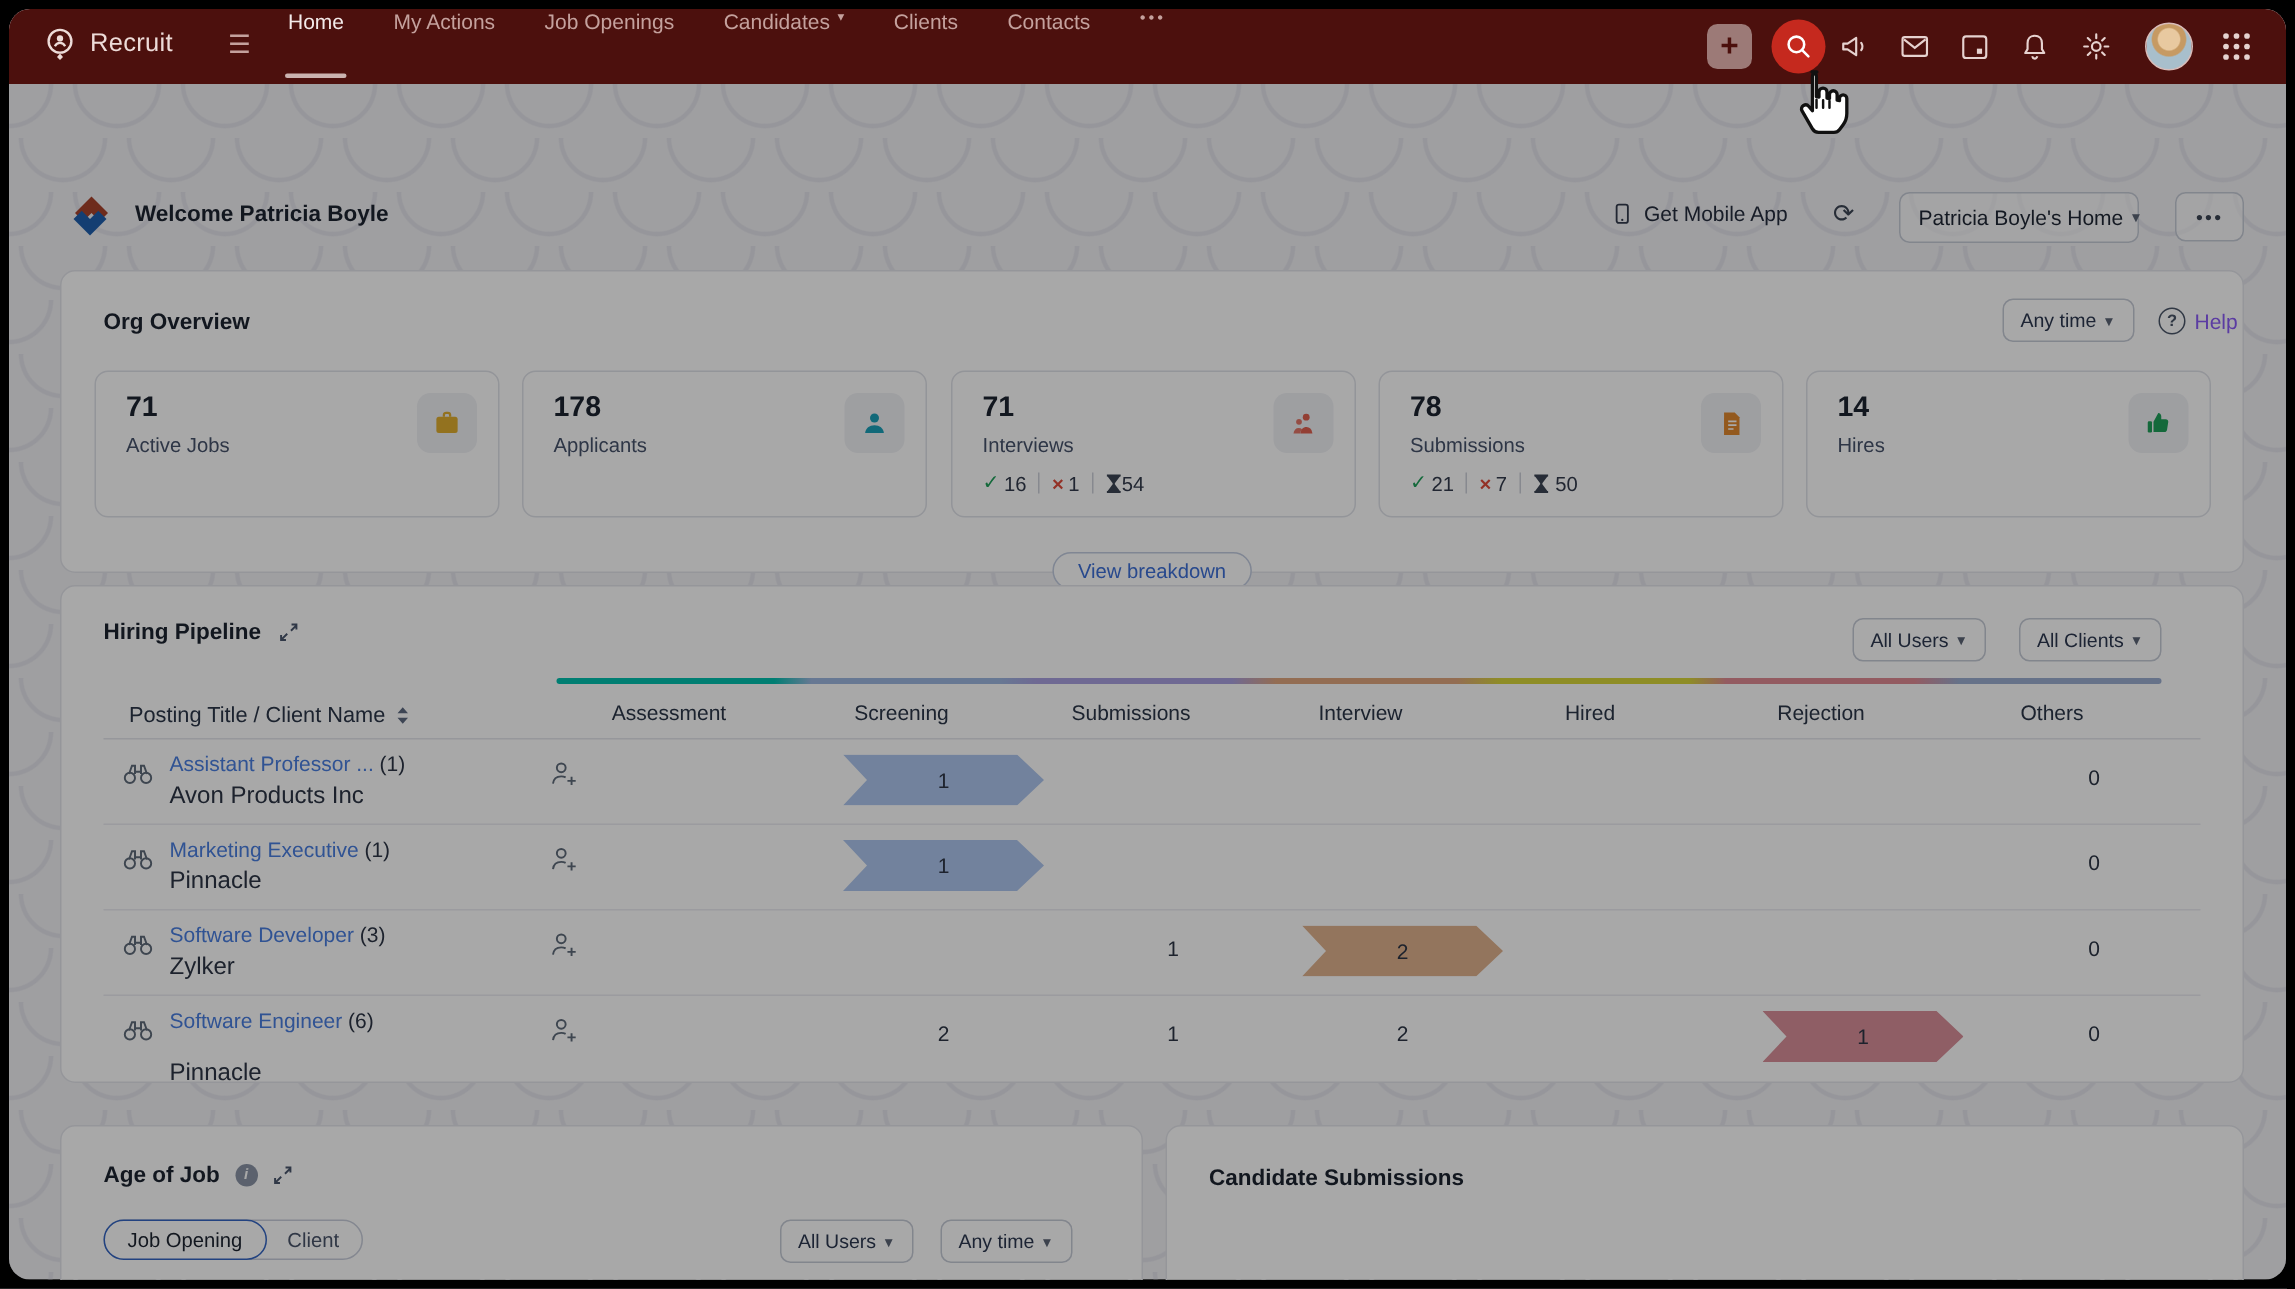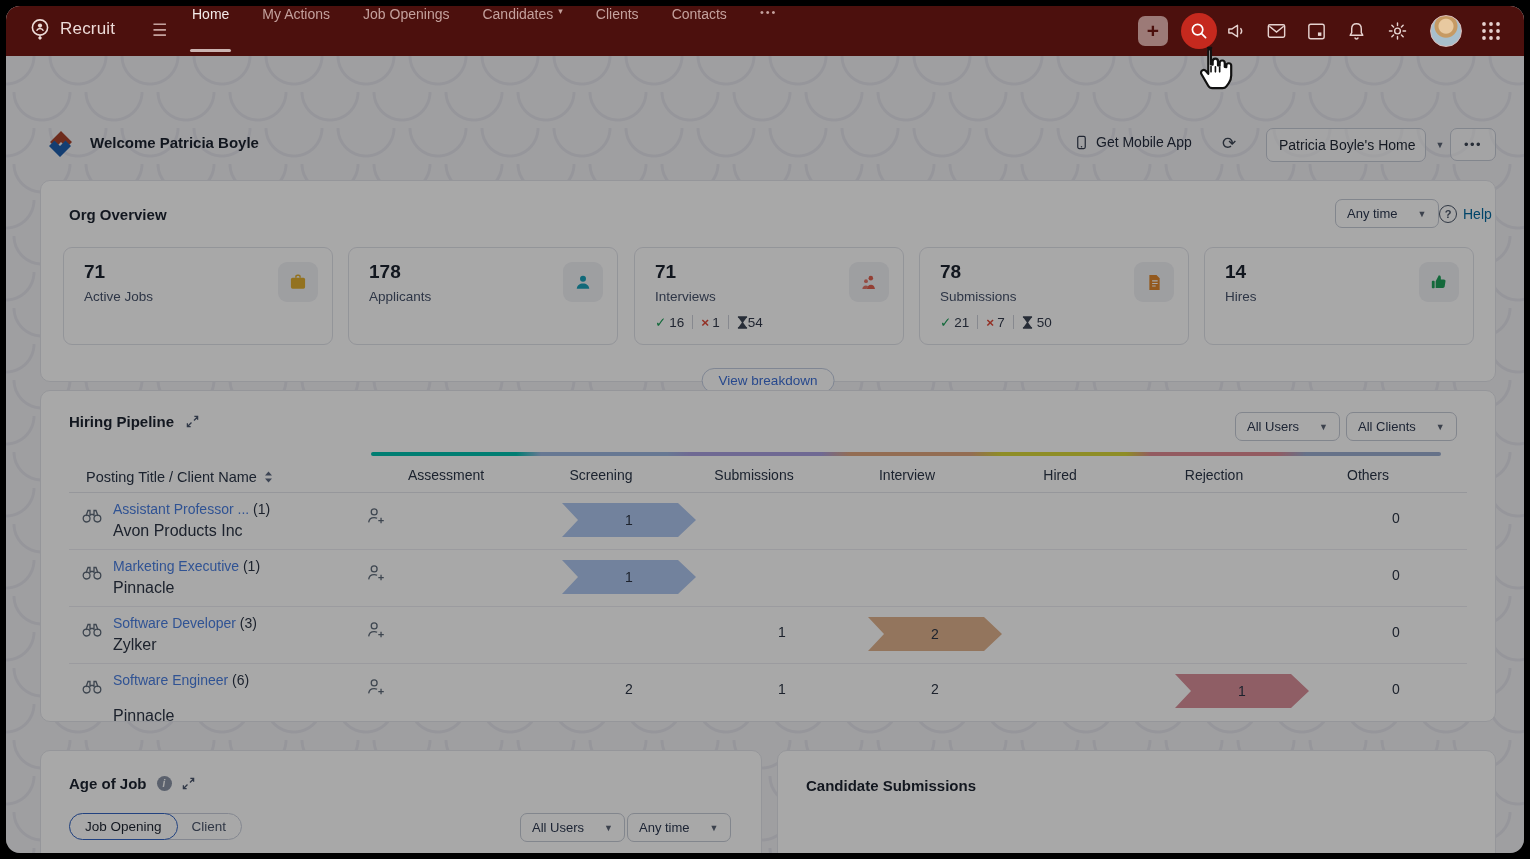--- a/index.html
+++ b/index.html
@@ -24,21 +24,21 @@
   .tn-icon{position:absolute;top:50%;transform:translateY(-50%);color:#e6d2cf;cursor:pointer;display:flex;align-items:center;justify-content:center;}
   .plus-btn{width:30px;height:30px;border-radius:7px;background:#9c7a77;color:#4b0f0c;font-size:21px;font-weight:700;line-height:28px;text-align:center;}
   .search-btn{width:36px;height:36px;border-radius:50%;background:#c5291e;}
   .avatar{width:30px;height:30px;border-radius:50%;border:1px solid #d9bcb8;
     background:radial-gradient(circle at 50% 34%, #e8c9a0 0 7px, #c69a63 8px 11px, #a8bfcc 12px);}
   
   .content{position:absolute;left:0;top:50px;right:0;bottom:0;}
   .dim-overlay{position:absolute;left:0;top:50px;right:0;bottom:0;background:rgba(0,0,0,0.34);z-index:40;}
   .card{position:absolute;background:#fff;border:1px solid #e3e4ea;border-radius:10px;box-sizing:border-box;}
   .card-title{font-size:15px;font-weight:700;color:#1c2330;}
-  .dd-btn{display:inline-flex;align-items:center;gap:20px;border:1px solid #c6cbd6;border-radius:7px;
+  .dd-btn{display:inline-flex;align-items:center;gap:4px;border:1px solid #c6cbd6;border-radius:7px;
     padding:6px 11px;font-size:13px;color:#2c3850;background:#fff;cursor:pointer;white-space:nowrap;}
   .dd-caret{font-size:9px;color:#5b6activi475;color:#5b6475;}
   .stat-card{position:absolute;top:66px;width:268px;height:96px;border:1px solid #e0e2e9;border-radius:9px;cursor:pointer;}
   .stat-value{position:absolute;left:20px;top:13px;font-size:19px;font-weight:700;color:#1c2330;}
   .stat-label{position:absolute;left:20px;top:41px;font-size:13.5px;color:#46526b;}
   .stat-icon-box{position:absolute;right:14px;top:14px;width:40px;height:40px;border-radius:9px;background:#f0f1f5;display:flex;align-items:center;justify-content:center;}
   .stat-sub{position:absolute;left:20px;top:66px;display:flex;align-items:center;gap:8px;font-size:13.5px;color:#333b4c;}
   .vsep{width:1px;height:14px;background:#cdd0da;}
   .pill-center{position:absolute;left:50%;bottom:-12px;transform:translateX(-50%);background:#fff;border:1px solid #c2cce0;
     border-radius:14px;padding:4px 16px;font-size:13.5px;color:#3d6fd6;cursor:pointer;white-space:nowrap;}
@@ -187,21 +187,21 @@
     <div class="dd-btn" style="position:absolute;left:1444px;top:72px;padding:8px 13px;background:rgba(255,255,255,.55);letter-spacing:1.5px;color:#3c4554;">•••</div>
 
     <div class="card" style="left:34px;top:124px;width:1456px;height:202px;">
       <div class="card-title" style="position:absolute;left:28px;top:25px;">Org Overview</div>
       <div class="dd-btn" style="position:absolute;left:1294px;top:18px;">
         <span>Any time</span>
           <span class="dd-caret">▼</span>
       </div>
       <div style="position:absolute;left:1398px;top:24px;display:flex;align-items:center;gap:6px;cursor:pointer;">
         <span class="help-q">?</span>
-        <span style="font-size:14px;color:#0369a1;">Help</span>
+        <span style="font-size:14px;color:#8b5cf6;">Help</span>
       </div>
 
       <div class="stat-card" style="left:22px;">
         <div class="stat-value">71</div>
         <div class="stat-label">Active Jobs</div>
         <div class="stat-icon-box">
           <svg width="20" height="20" viewBox="0 0 24 24">
               <path d="M9.5 7V5.6c0-1 .8-1.8 1.8-1.8h1.4c1 0 1.8.8 1.8 1.8V7" fill="none" stroke="#dfae2f" stroke-width="1.8"></path>
               <rect x="3.5" y="7" width="17" height="13" rx="2" fill="#dfae2f"></rect>
             </svg>

